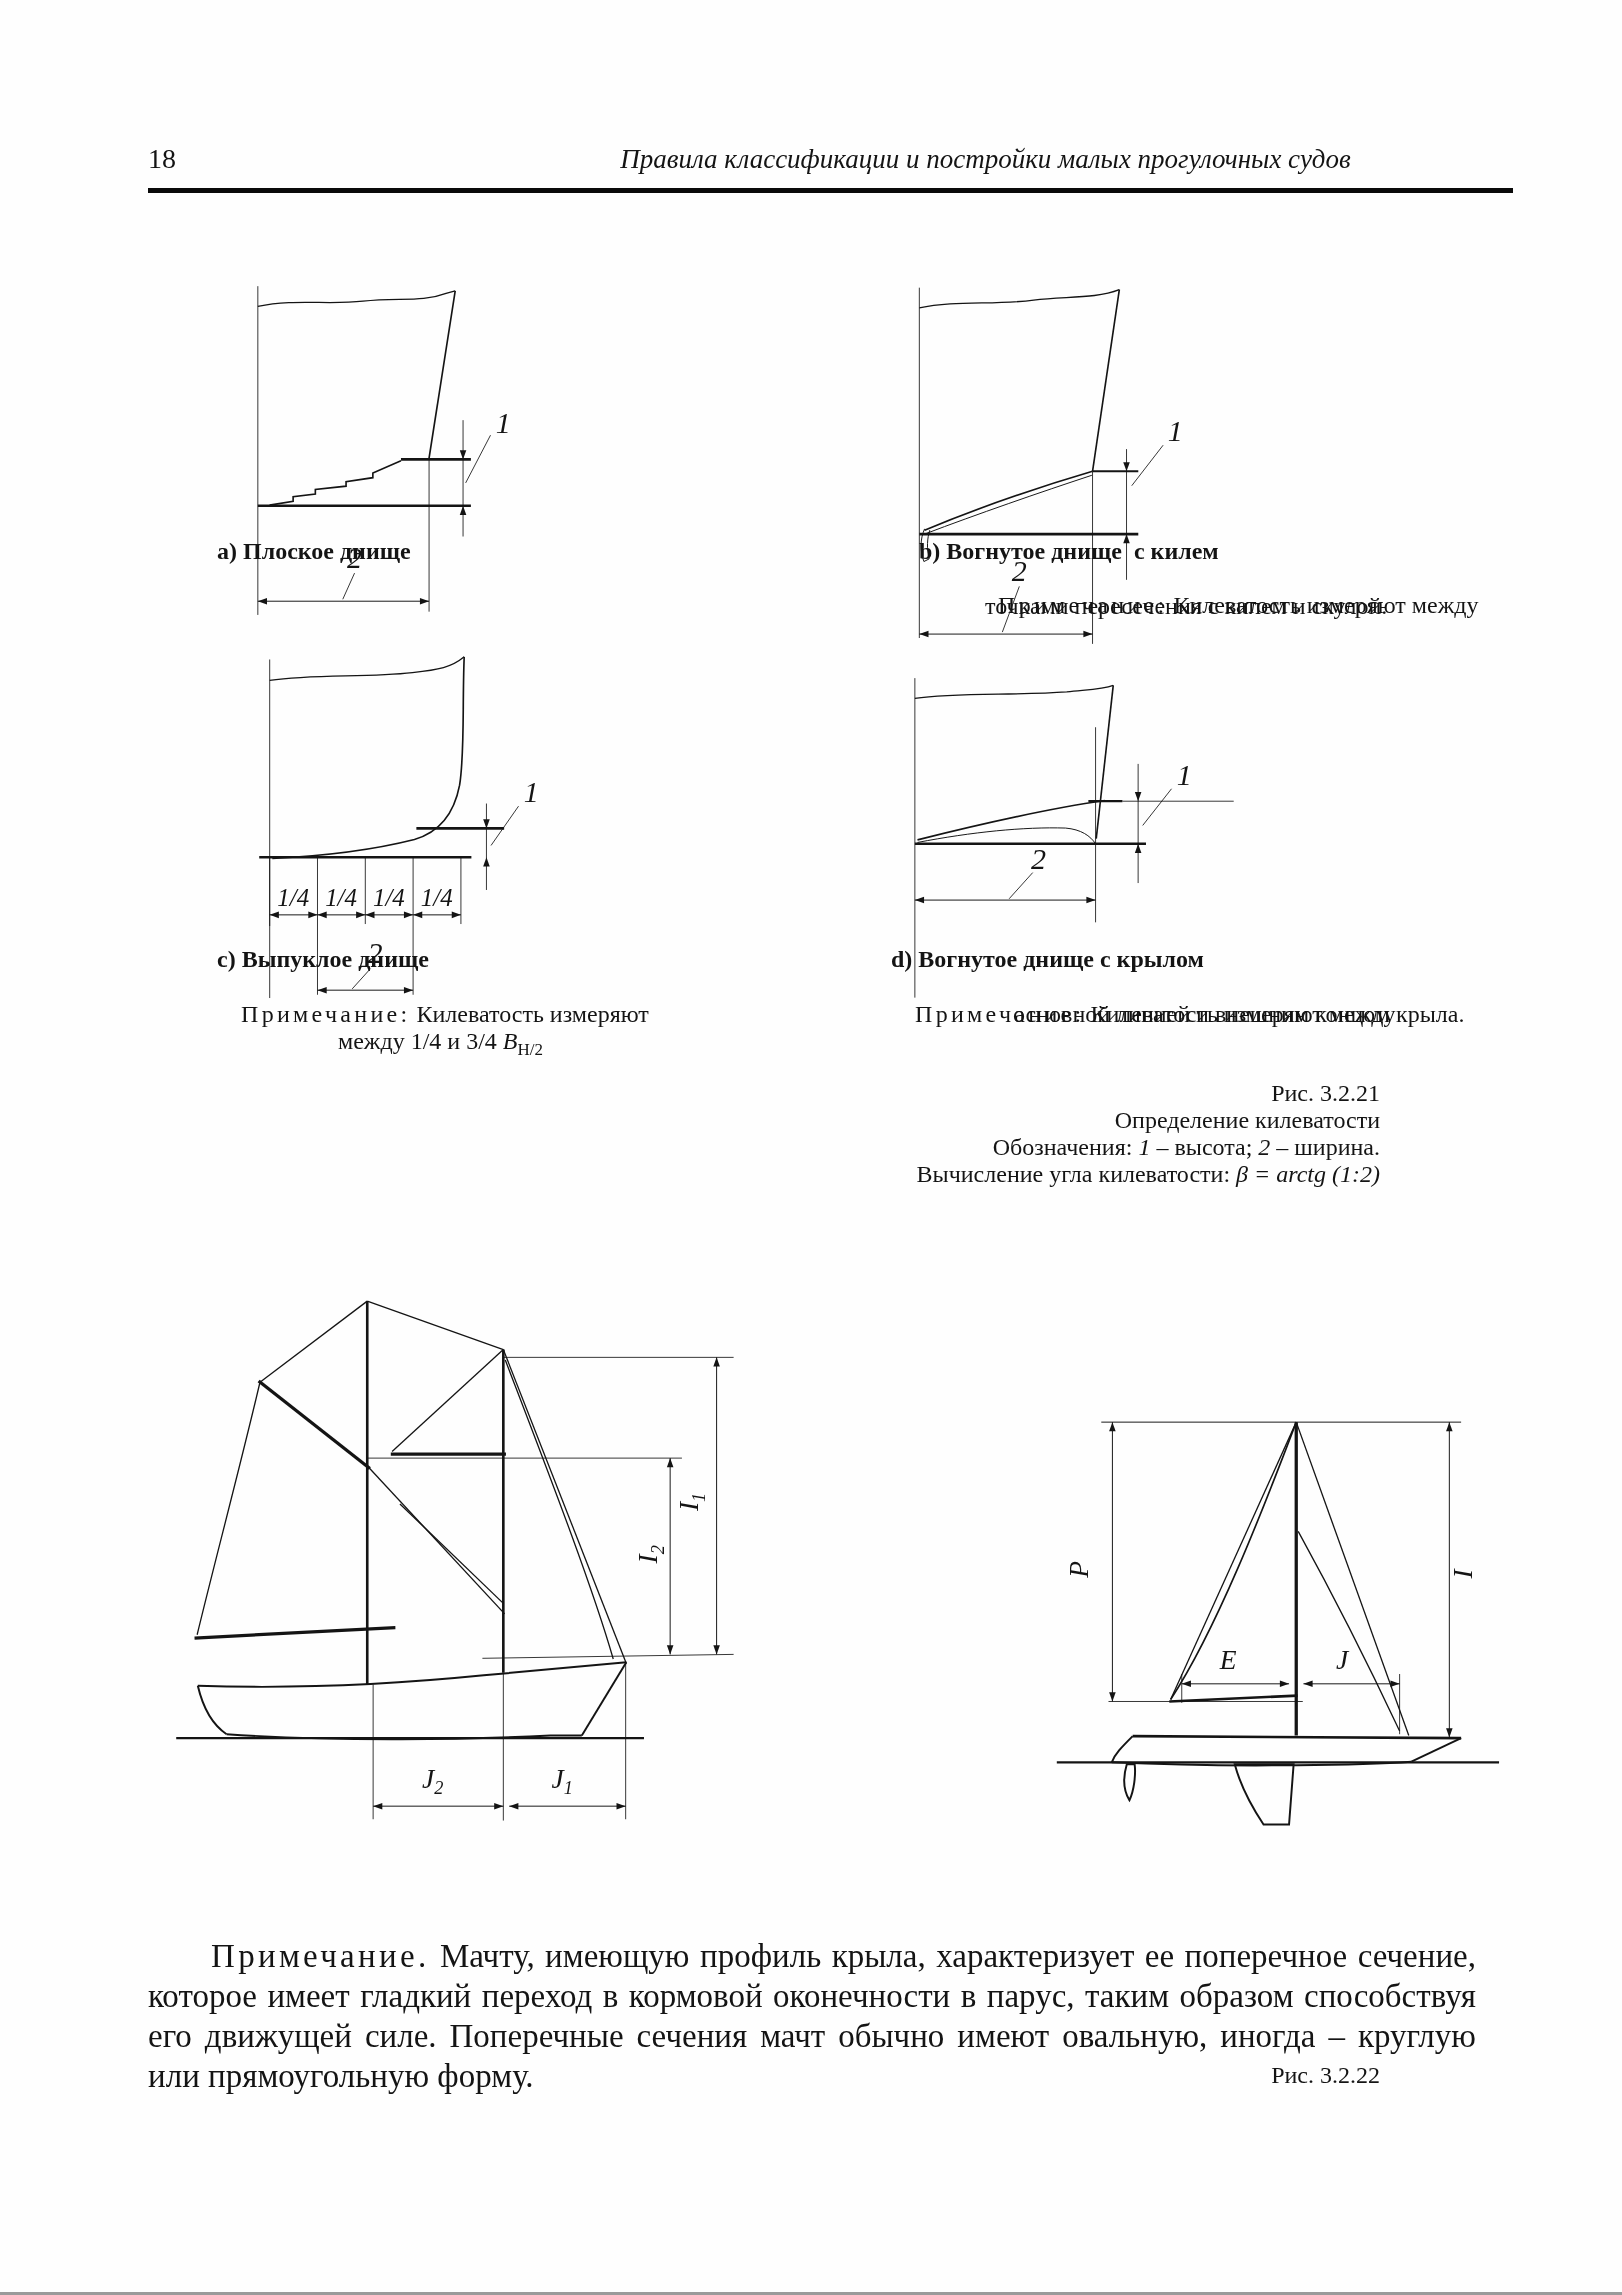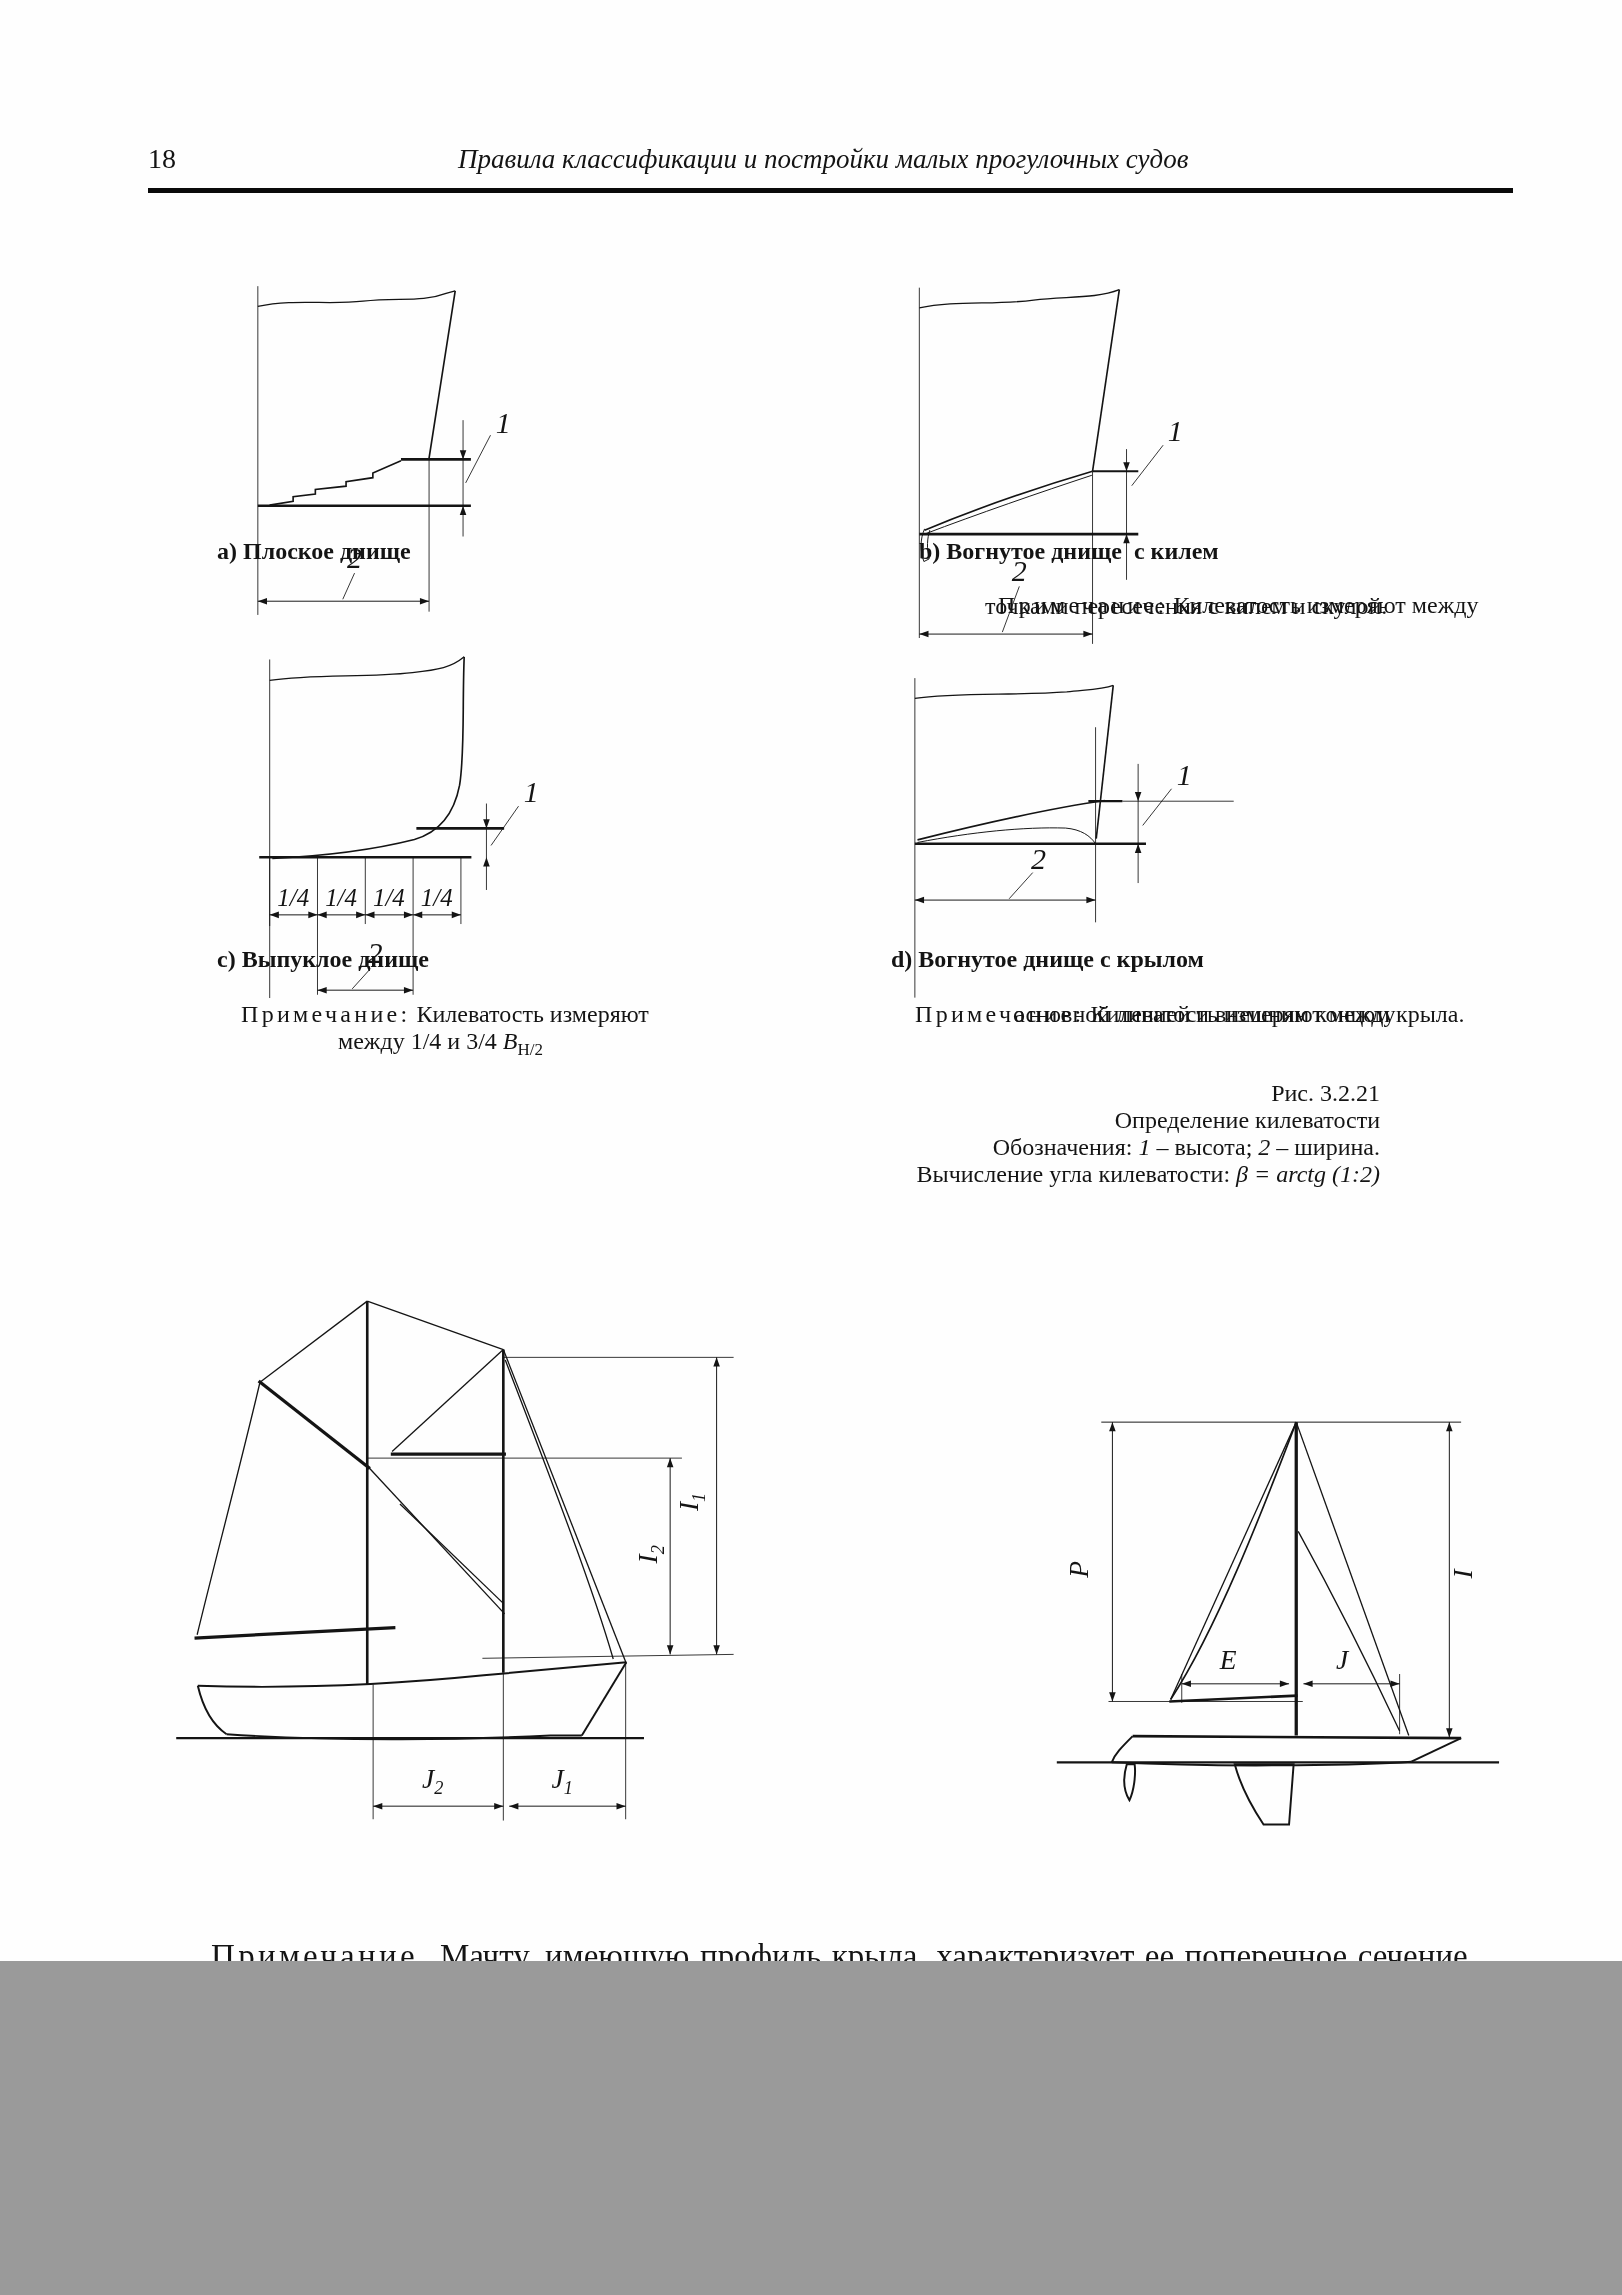--- a/index.html
+++ b/index.html
@@ -1,21 +1,21 @@
 <!DOCTYPE html>
 <html style="font-size:10.5px"><head>
 <meta charset="utf-8">
 <style>
   *{margin:0;padding:0;box-sizing:border-box}
   html,body{background:#9a9a9a}
-  .page{position:relative;width:1622px;height:1961px;background:#fefefe;
+  .page{position:relative;width:1622px;height:2292px;background:#fefefe;
         font-family:"Liberation Serif",serif;color:#141414;overflow:hidden}
   .abs{position:absolute}
   .hdr-num{font-size:28px}
-  .hdr-title{font-size:27px;font-style:italic;text-align:left}
+  .hdr-title{font-size:27px;font-style:italic;text-align:center}
   .rule{background:#0a0a0a}
   .cap{font-size:24px;line-height:27px;white-space:pre-wrap}
   .bold{font-weight:bold}
   .sp{letter-spacing:3.3px}
   .figcap{font-size:24px;line-height:27px;text-align:right}
   .note{font-size:33px;line-height:40px;text-align:justify;text-indent:63px}
   svg{position:absolute;overflow:visible}
   svg text{font-family:"Liberation Serif",serif;font-style:italic;fill:#141414}
   .ln{stroke:#141414;fill:none}
   .ar{fill:#141414;stroke:none}

